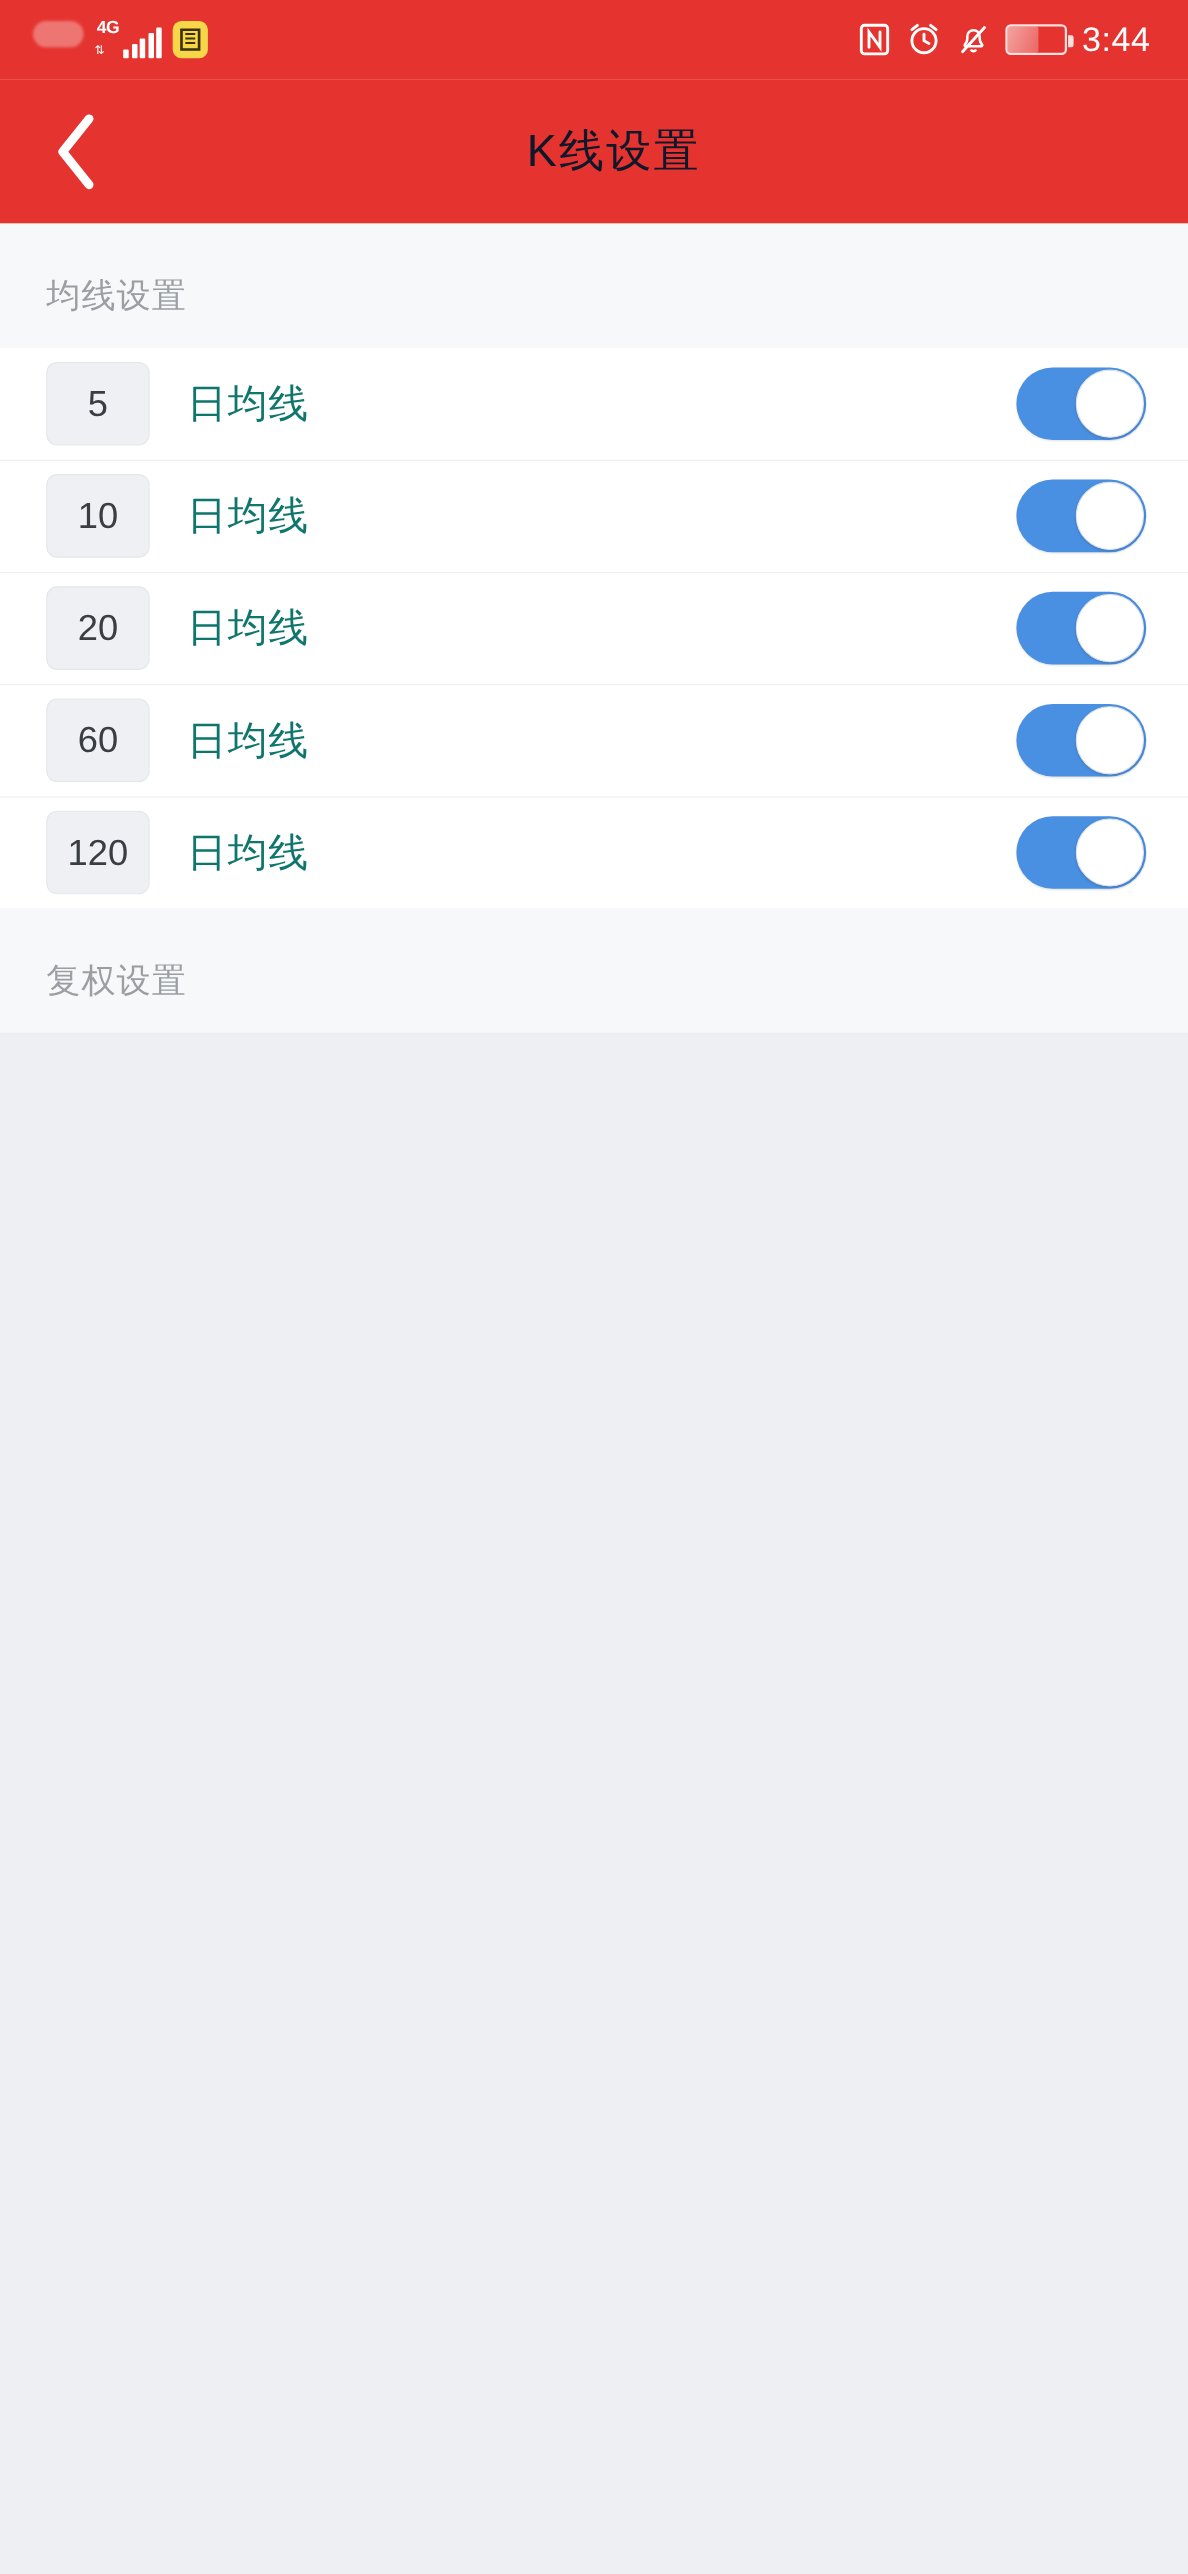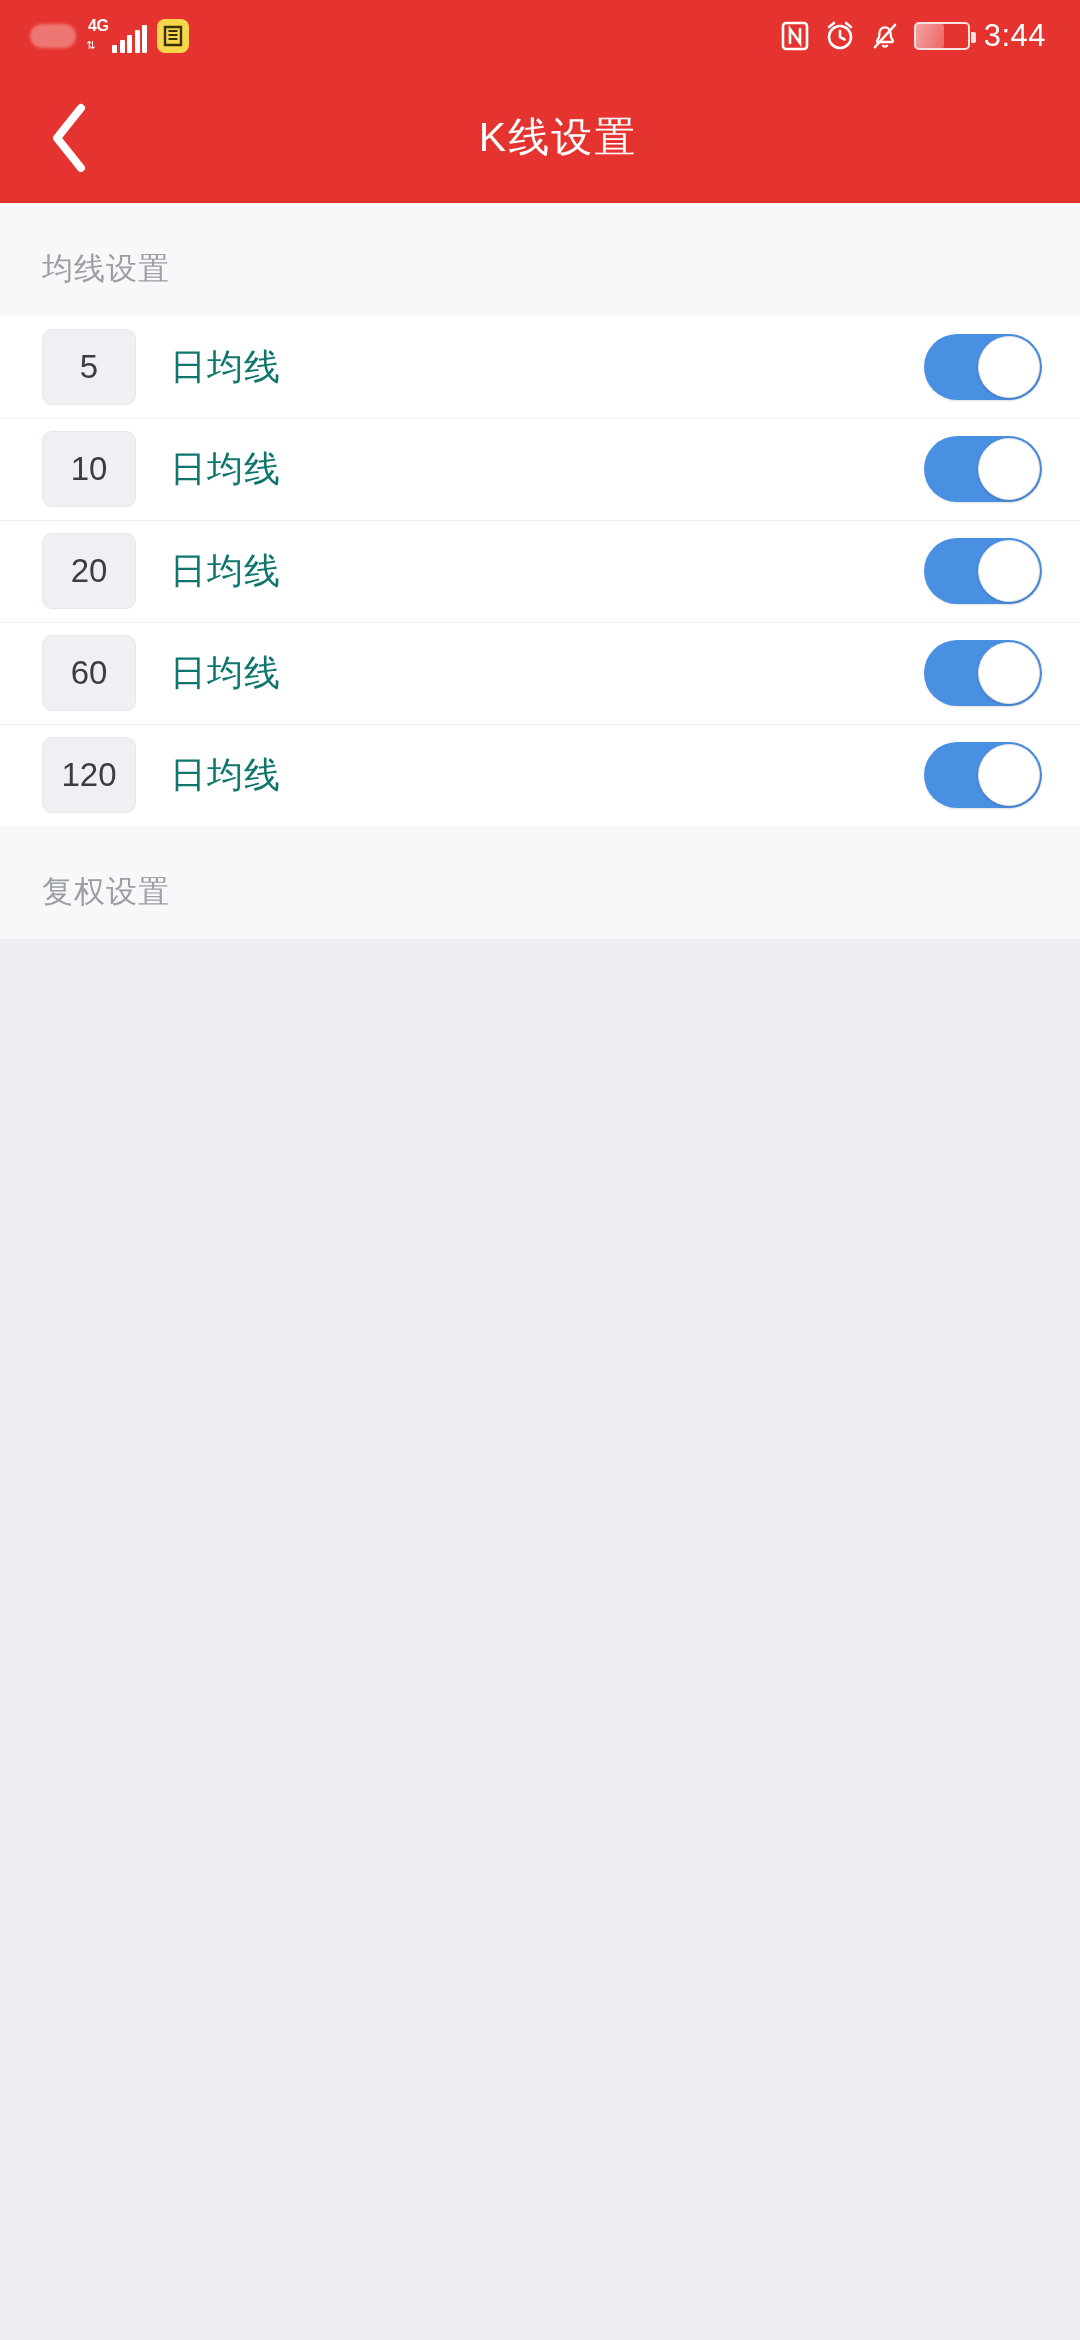--- a/index.html
+++ b/index.html
@@ -10,21 +10,21 @@
     overflow:hidden;
   }
 
   
   .statusbar {
     height:72px; background:#e5342f;
     display:flex; align-items:center;
     padding:0 30px;
     position:relative;
   }
-  .sb-left  { display:flex; align-items:center; gap:10px; }
+  .sb-left  { display:flex; gap:10px; }
   .sb-right { display:flex; align-items:center; gap:14px;
               position:absolute; right:34px; top:0; height:72px; }
 
   .ico-blur {
     width:46px; height:24px; border-radius:12px;
     background:rgba(255,255,255,.33);
     filter:blur(1.4px);
   }
   .sig { display:flex; align-items:flex-end; position:relative; height:34px; }
   .sig .g {
@@ -69,21 +69,21 @@
   .titlebar {
     height:131px; background:#e5342f;
     display:flex; align-items:center; position:relative;
   }
   .backbtn {
     position:absolute; left:22px; top:50%; transform:translateY(-50%);
     width:96px; height:96px; display:flex; align-items:center; justify-content:center;
   }
   .page-title {
     width:100%; text-align:center;
-    color:#ffffff; font-size:41px; letter-spacing:2px;padding-left:36px;
+    color:#0f172a; font-size:41px; letter-spacing:2px;padding-left:36px;
   }
 
   
   .content { background:#eeeff3; }
   .sec-head {
     background:#f7f8f9;
     padding:45px 0 26px 42px;
     color:#9b9ea3; font-size:31px; letter-spacing:1px;
   }
   .card { background:#fff; }

